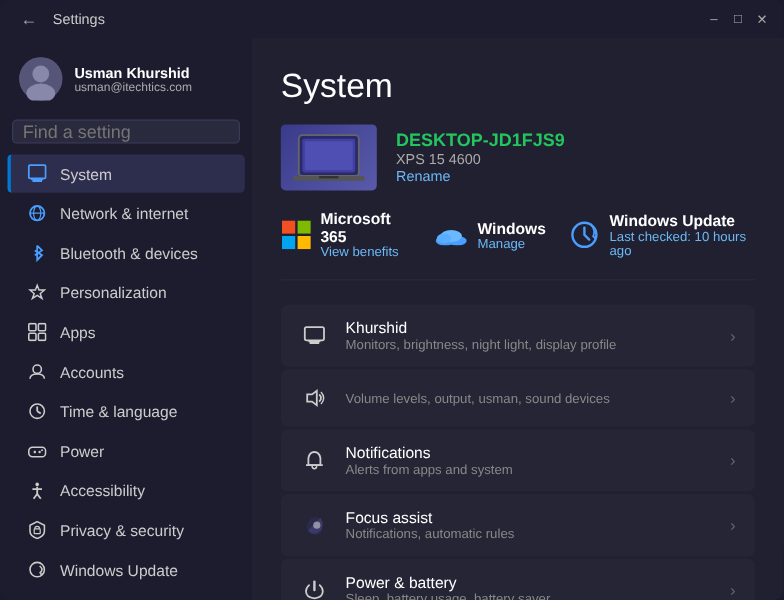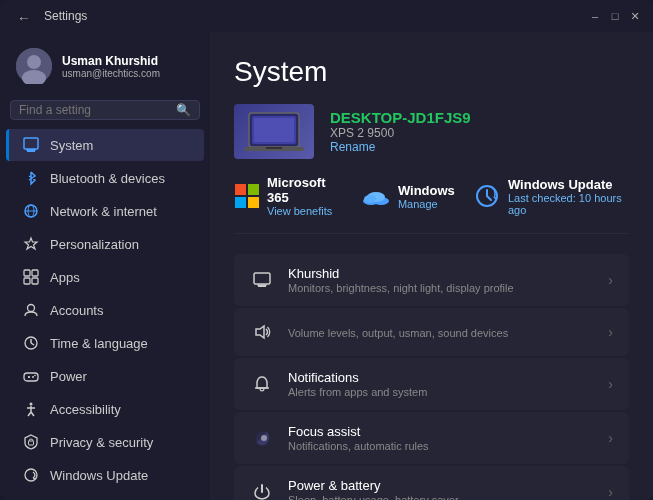--- a/index.html
+++ b/index.html
@@ -115,21 +115,21 @@
       display: flex;
       align-items: center;
       padding: 0 8px;
       height: 30px;
     }
     .search-input {
       background: transparent;
       border: none;
       outline: none;
       color: #7dd3fc;
-      font-size: 12px;
+      font-size: 15px;
       flex: 1;
     }
     .search-icon {
       color: #888888;
       font-size: 12px;
     }
     .nav-item {
       display: flex;
       align-items: center;
       gap: 10px;
@@ -325,34 +325,34 @@
                 <rect x="1" y="1" width="14" height="11" rx="1" fill="none" stroke="#4a9eff" stroke-width="1.5"></rect>
                 <rect x="4" y="13" width="8" height="2" fill="#4a9eff"></rect>
                 <rect x="3" y="12" width="10" height="1.5" fill="#4a9eff"></rect>
               </svg>
             </span>
     <span>System</span>
   </div>
           <div class="nav-item">
     <span class="nav-icon">
               <svg width="16" height="16" viewBox="0 0 16 16">
-                <path d="M8 2 L8 14 L12 10 L6 6 L12 10 L8 14 M8 2 L12 6 L6 10" stroke="#4a9eff" stroke-width="1.5" fill="none"></path>
-              </svg>
-            </span>
-    <span>Bluetooth &amp; devices</span>
-  </div>
-          <div class="nav-item">
-    <span class="nav-icon">
-              <svg width="16" height="16" viewBox="0 0 16 16">
                 <circle cx="8" cy="8" r="6" fill="none" stroke="#4a9eff" stroke-width="1.5"></circle>
                 <ellipse cx="8" cy="8" rx="3" ry="6" fill="none" stroke="#4a9eff" stroke-width="1"></ellipse>
                 <line x1="2" y1="8" x2="14" y2="8" stroke="#4a9eff" stroke-width="1"></line>
               </svg>
             </span>
     <span>Network &amp; internet</span>
+  </div>
+          <div class="nav-item">
+    <span class="nav-icon">
+              <svg width="16" height="16" viewBox="0 0 16 16">
+                <path d="M8 2 L8 14 L12 10 L6 6 L12 10 L8 14 M8 2 L12 6 L6 10" stroke="#4a9eff" stroke-width="1.5" fill="none"></path>
+              </svg>
+            </span>
+    <span>Bluetooth &amp; devices</span>
   </div>
           <div class="nav-item">
     <span class="nav-icon">
               <svg width="16" height="16" viewBox="0 0 16 16">
                 <path d="M8 2 L9.5 6 L14 6 L10.5 9 L12 13 L8 10.5 L4 13 L5.5 9 L2 6 L6.5 6 Z" fill="none" stroke="#cccccc" stroke-width="1.2"></path>
               </svg>
             </span>
     <span>Personalization</span>
   </div>
           <div class="nav-item">
@@ -440,21 +440,21 @@
           <svg width="60" height="42" viewBox="0 0 60 42">
             <rect x="5" y="2" width="50" height="34" rx="3" fill="#2a2a6a" stroke="#666" stroke-width="1.5"></rect>
             <rect x="8" y="5" width="44" height="28" rx="2" fill="#4040a0"></rect>
             <rect x="10" y="7" width="40" height="24" rx="1" fill="#5555bb" opacity="0.7"></rect>
             <rect x="0" y="36" width="60" height="4" rx="2" fill="#555"></rect>
             <rect x="22" y="36" width="16" height="2" fill="#333"></rect>
           </svg>
         </div>
         <div class="device-info">
           <div class="device-name">DESKTOP-JD1FJS9</div>
-          <div class="device-model">XPS 2 9500</div>
+          <div class="device-model">XPS 15 4600</div>
           <div class="rename-link">Rename</div>
         </div>
       </div>
 
       <div class="quick-links">
 
         <div class="quick-link">
           <div class="quick-link-icon">
             <svg width="24" height="24" viewBox="0 0 24 24">
               <rect x="0" y="0" width="11" height="11" fill="#f25022"></rect>

